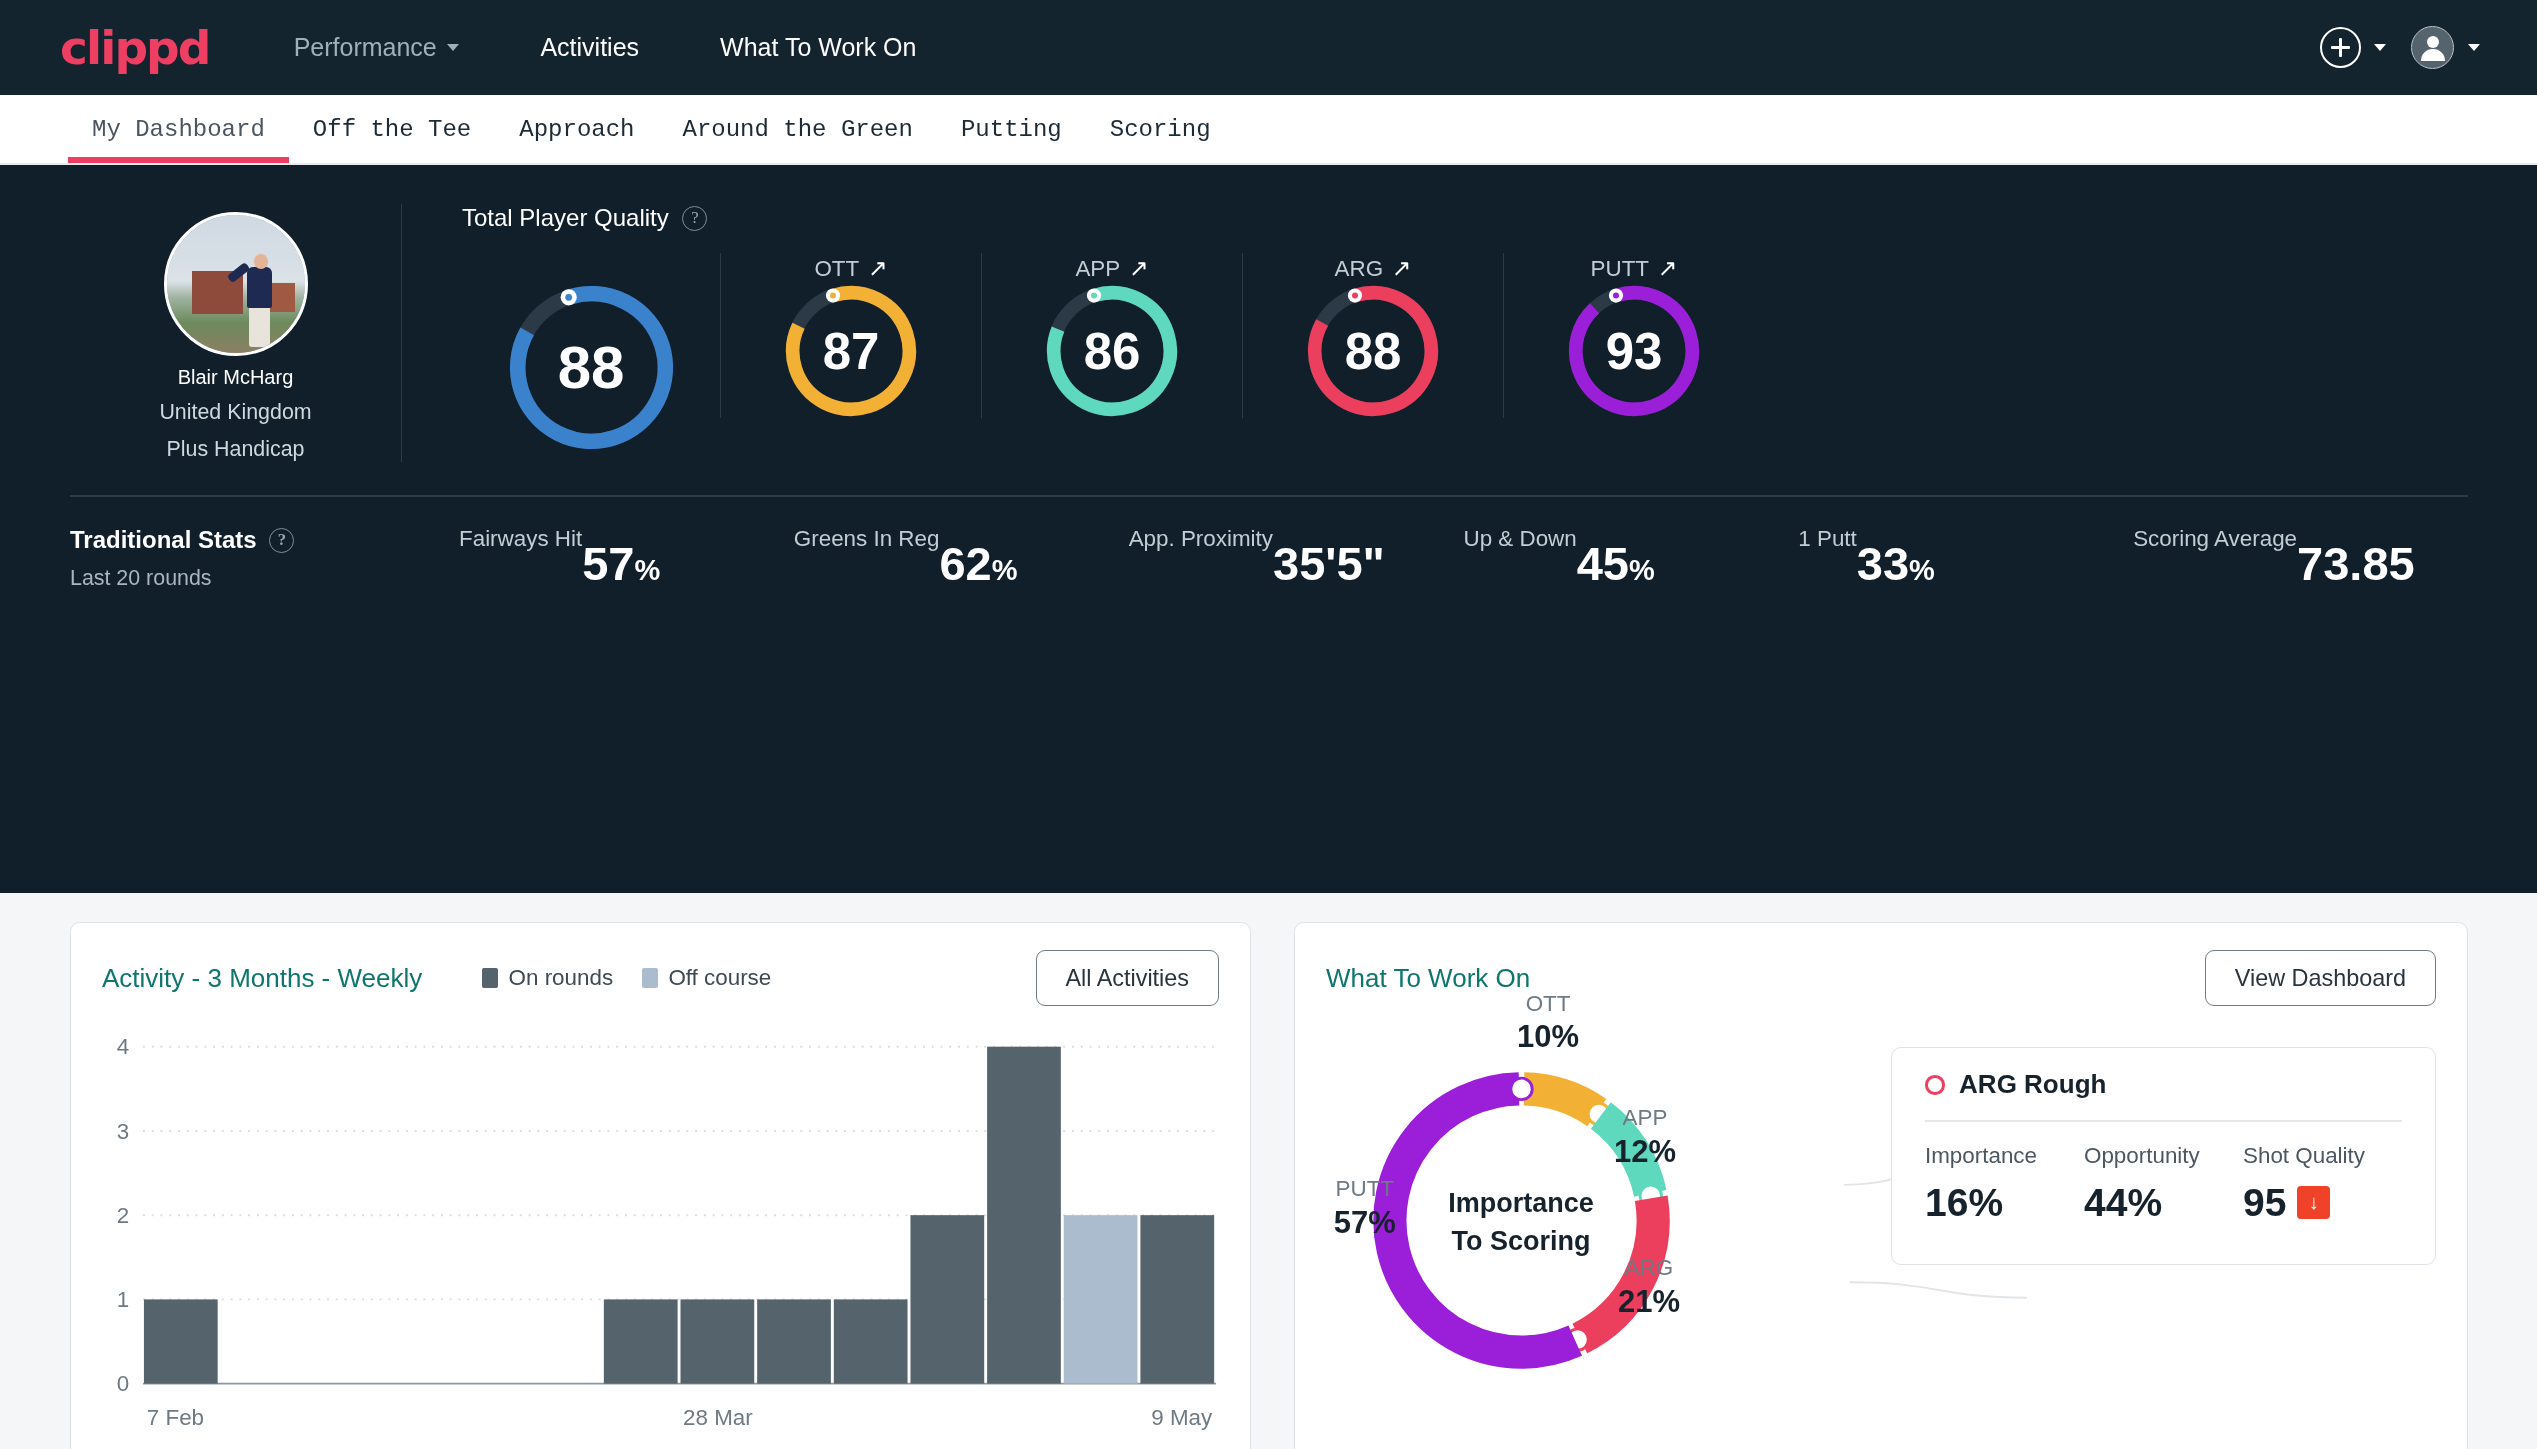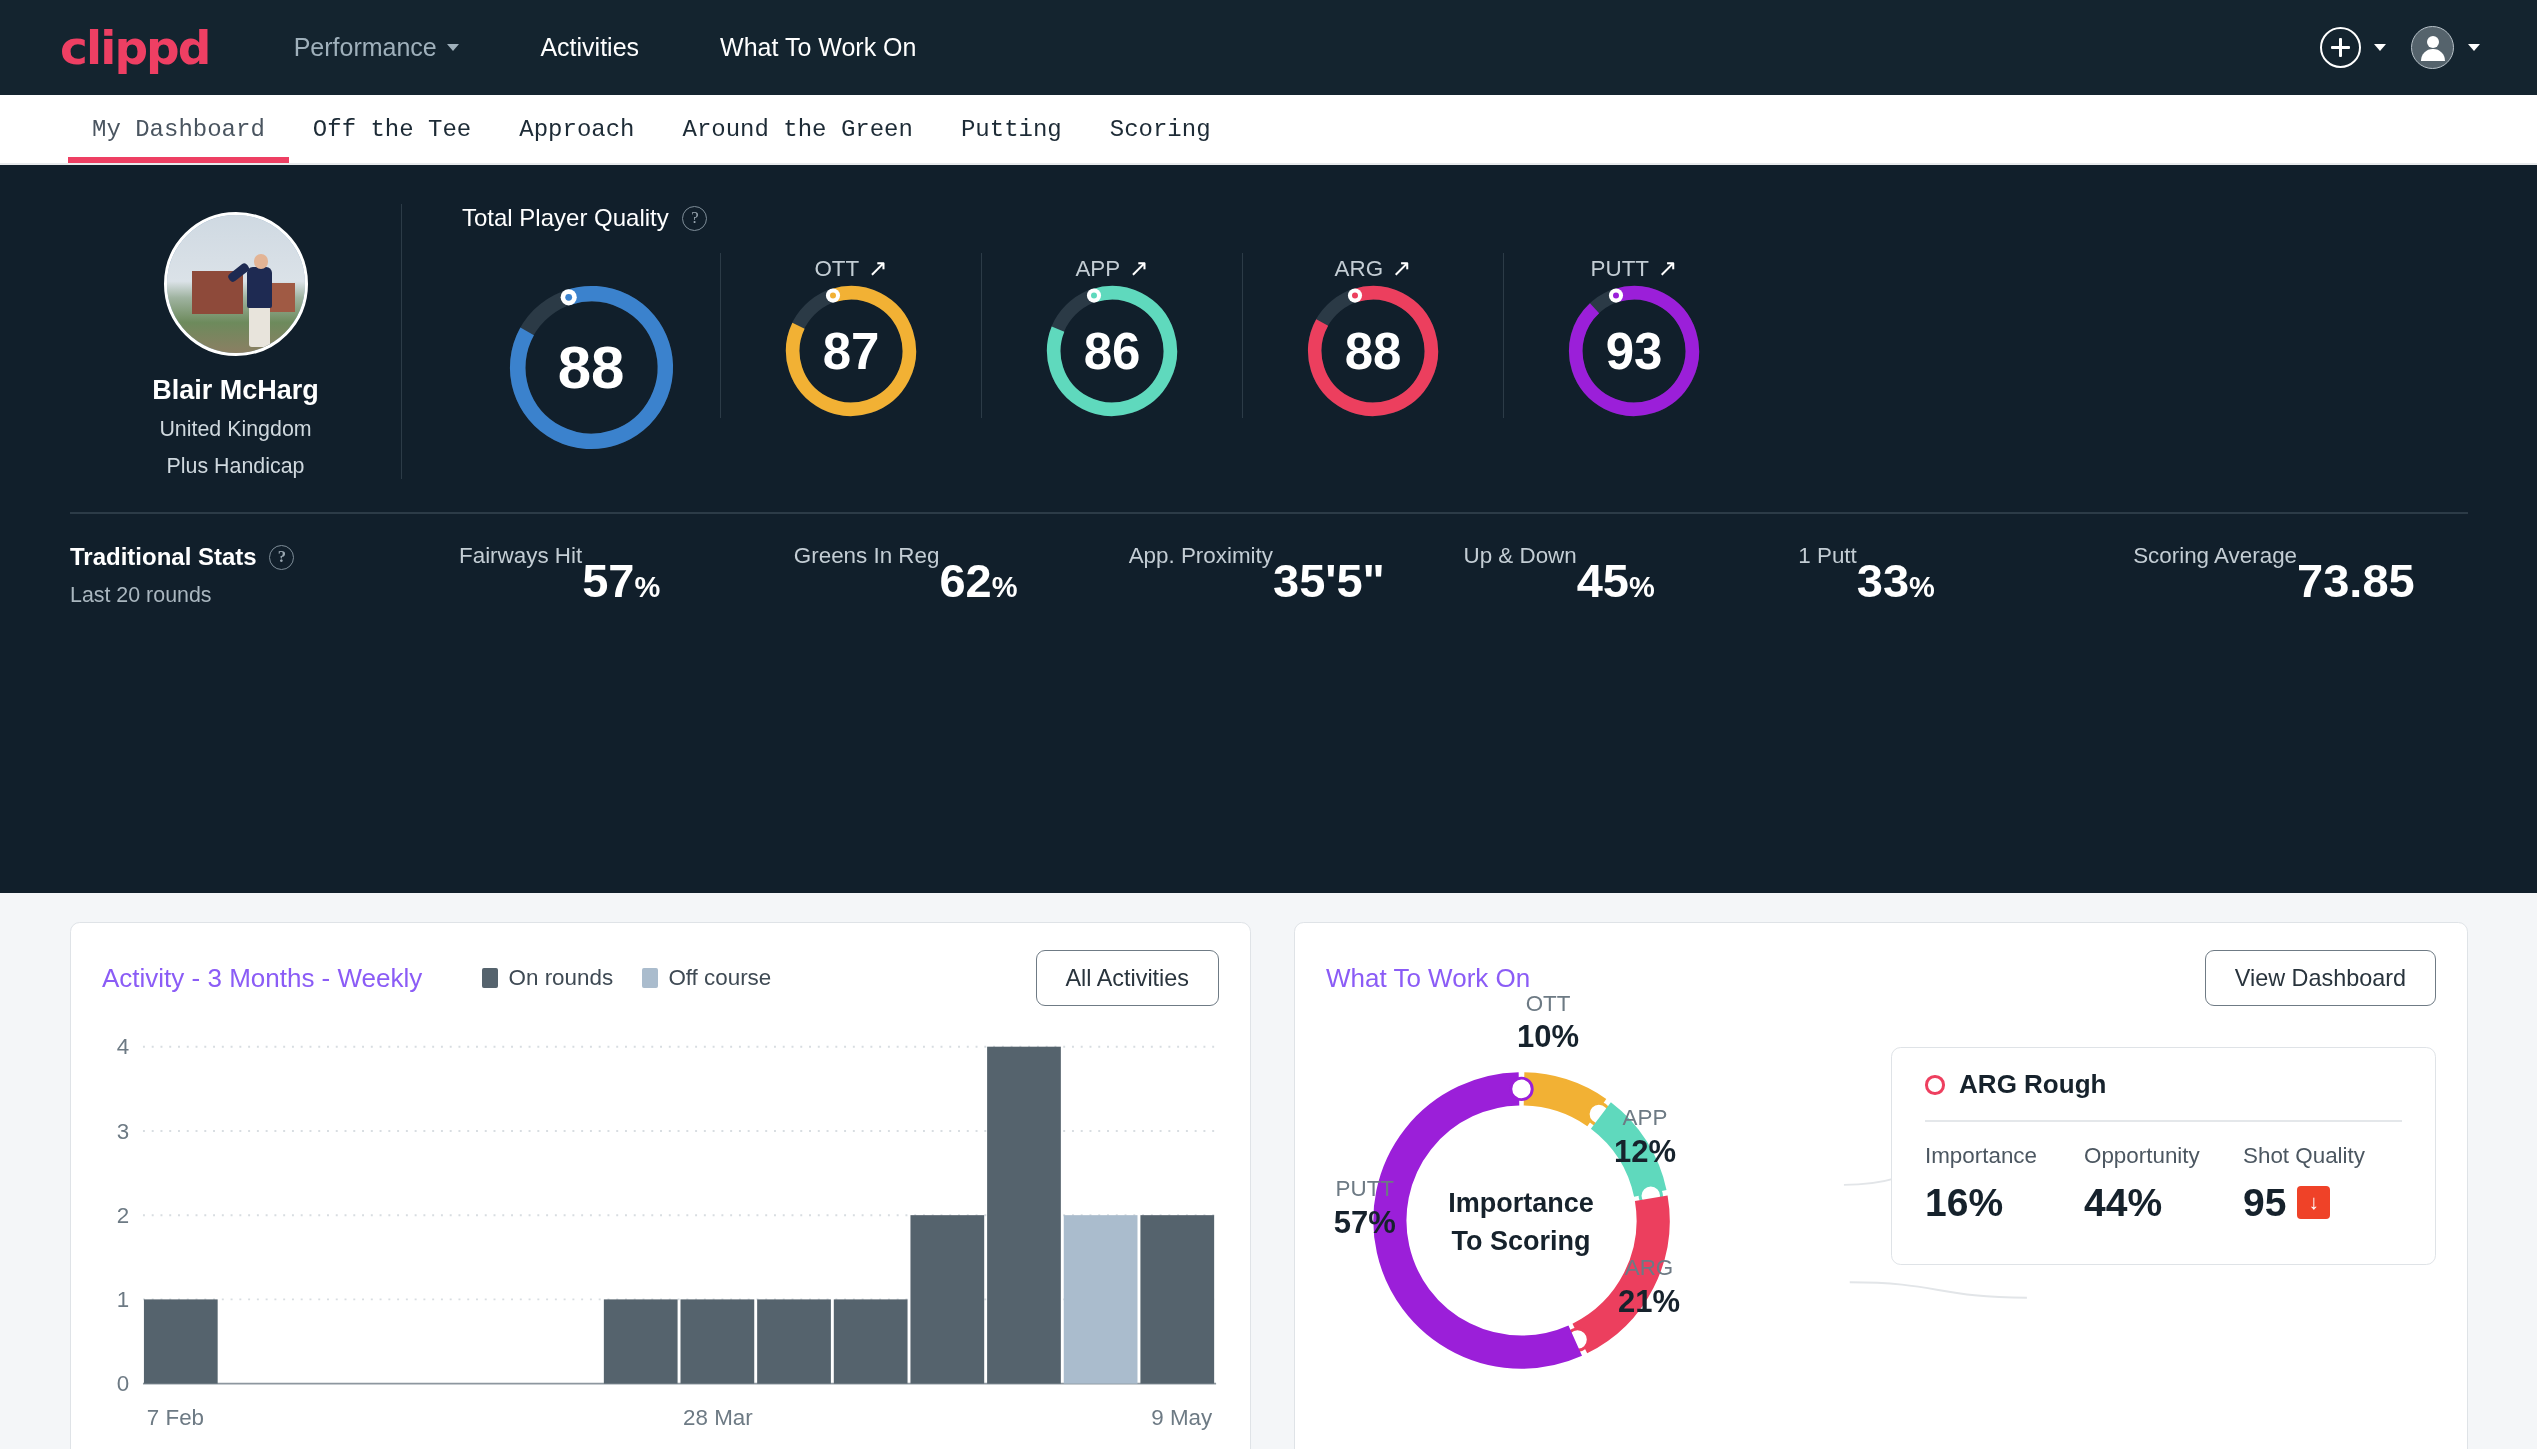--- a/index.html
+++ b/index.html
@@ -76,21 +76,21 @@
     width:144px;height:144px;border-radius:50%;border:3.9px solid #fff;
     overflow:hidden;position:relative;background:#9fb6cc;
   }
   .pfp .sky{position:absolute;inset:0;background:linear-gradient(#cfd9e2 0%,#dbe2e8 48%,#9fb3a0 60%,#6d8a5c 78%,#8b7f63 100%);}
   .pfp .bldg{position:absolute;left:25px;bottom:39px;width:51px;height:43px;background:#8e4a3a;}
   .pfp .bldg2{position:absolute;right:9.7px;bottom:41px;width:29px;height:29px;background:#a05a44;}
   .pfp .torso{position:absolute;left:80px;bottom:45px;width:25px;height:41px;background:#1e2a52;border-radius:5.8px 5.8px 1.9px 1.9px;}
   .pfp .arm{position:absolute;left:60px;bottom:76px;width:23.4px;height:8.8px;background:#1e2a52;transform:rotate(-38deg);border-radius:3.9px;}
   .pfp .hd{position:absolute;left:87px;bottom:84px;width:14.6px;height:14.6px;border-radius:50%;background:#e3b495;}
   .pfp .legs{position:absolute;left:82px;bottom:5.8px;width:21.4px;height:43px;background:#e8e4dc;border-radius:2.9px;}
-  .pname { font-size:27px;font-weight:bold;color:#fff;margin-top:19px; }
+  .pname { font-size:20px;font-weight:normal;color:#fff;margin-top:10px; }
   .pmeta { font-size:21.4px;color:#cfd8de;margin-top:11.7px; }
 
   .tpq-wrap { flex:1; border-left:1.9px solid #2c3b47; padding-left:60px; }
   .tpq-head { display:flex;align-items:center;gap:13.6px; }
   .tpq-title { font-size:24px;color:#fff; }
   .qmark{
     width:25px;height:25px;border-radius:50%;border:1.9px solid #7e8d98;
     color:#9aa7b1;font-size:16.6px;display:flex;align-items:center;justify-content:center;
     font-family:"Liberation Serif",serif;
   }
@@ -120,21 +120,21 @@
 
   
   .cards { display:flex; gap:43px; padding:29px 70px 0; }
   .card {
     background:#fff;border:1.9px solid #dfe3e7;border-radius:9.7px;
     padding:27px 31px 0;
   }
   .card.activity { width:1181px; height:565px; }
   .card.wtwo { flex:1; height:565px; }
   .card-head { display:flex;align-items:center; }
-  .card-title { font-size:26px;color:#8b5cf6; }
+  .card-title { font-size:26px;color:#0f766e; }
   .legend { display:flex;align-items:center;gap:29px;margin-left:60px; }
   .lg { display:flex;align-items:center;gap:10.7px;font-size:22.4px;color:#3f4a54; }
   .sw { width:15.6px;height:19.5px;border-radius:1.9px; }
   .btn-outline {
     margin-left:auto; border:1.9px solid #6f7b85; border-radius:9px;
     padding:13.6px 29px; font-size:23.4px;color:#29343d;background:#fff;cursor:pointer;
     white-space:nowrap; font-family:"Liberation Sans",sans-serif;
   }
 
   

